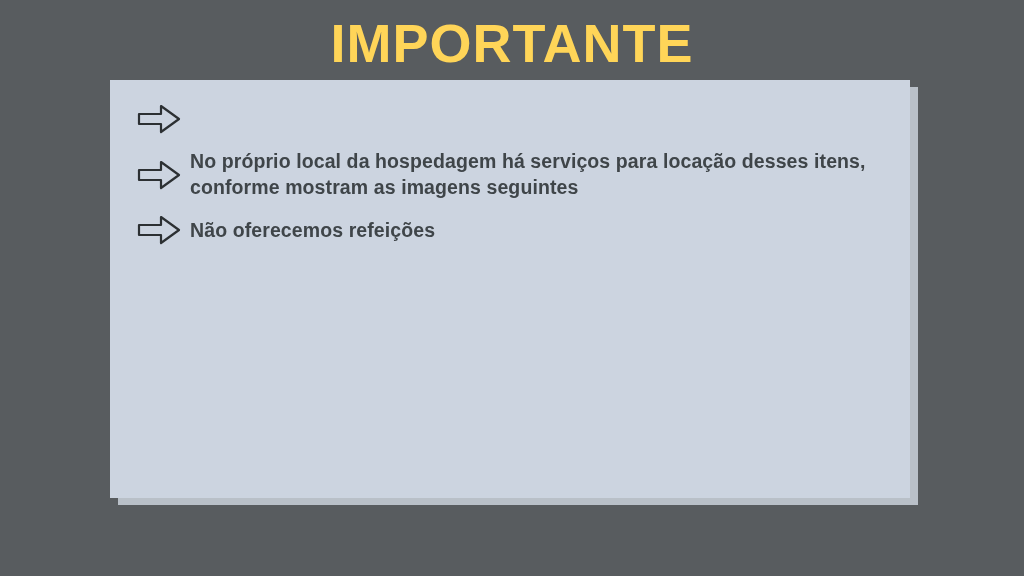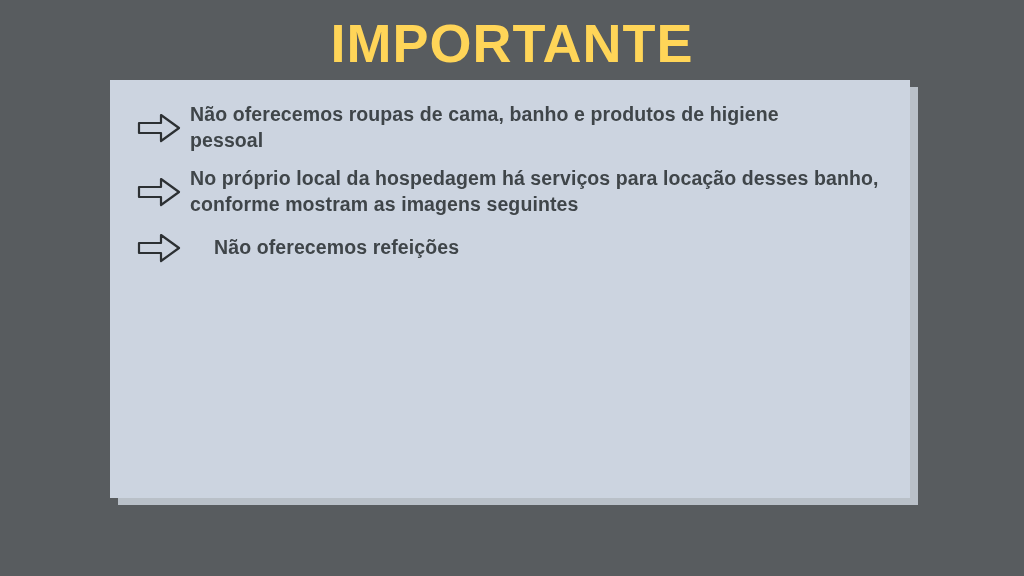--- a/index.html
+++ b/index.html
@@ -67,48 +67,47 @@
   }
   .bullet-text {
     font-size: 19.5px;
     font-weight: bold;
     color: #3f4549;
     line-height: 1.32;
     letter-spacing: 0.1px;
   }
   .b0 .bullet-text { max-width: 640px; }
   .b1 .bullet-text { max-width: 700px; }
-  .b2 .bullet-text { max-width: 660px; margin-left: 24px; }
+  .b2 .bullet-text { max-width: 660px; }
   .b3 .bullet-text { max-width: 700px; }
   .b4 .bullet-text { max-width: 700px; }
 </style>
 </head>
 <body>
 
 <div class="slide">
 
   <div class="title">IMPORTANTE</div>
 
   <div class="card-shadow"></div>
 
   <div class="card">
     <div class="bullets">
 
       <div class="bullet b0">
         <svg class="arrow" viewBox="0 0 46 34">
           <path d="M3 12 L25 12 L25 4 L43 17 L25 30 L25 22 L3 22 Z" fill="none" stroke="#2c3033" stroke-width="2.2" stroke-linejoin="round"></path>
         </svg>
-        <div class="bullet-text">Não oferecemos roupas de cama, banho e produtos de higiene pessoal</div>
       </div>
 
       <div class="bullet b1">
         <svg class="arrow" viewBox="0 0 46 34">
           <path d="M3 12 L25 12 L25 4 L43 17 L25 30 L25 22 L3 22 Z" fill="none" stroke="#2c3033" stroke-width="2.2" stroke-linejoin="round"></path>
         </svg>
-        <div class="bullet-text">No próprio local da hospedagem há serviços para locação desses banho, conforme mostram as imagens seguintes</div>
+        <div class="bullet-text">No próprio local da hospedagem há serviços para locação desses itens, conforme mostram as imagens seguintes</div>
       </div>
 
       <div class="bullet b2">
         <svg class="arrow" viewBox="0 0 46 34">
           <path d="M3 12 L25 12 L25 4 L43 17 L25 30 L25 22 L3 22 Z" fill="none" stroke="#2c3033" stroke-width="2.2" stroke-linejoin="round"></path>
         </svg>
         <div class="bullet-text">Não oferecemos refeições</div>
       </div>
 
 

